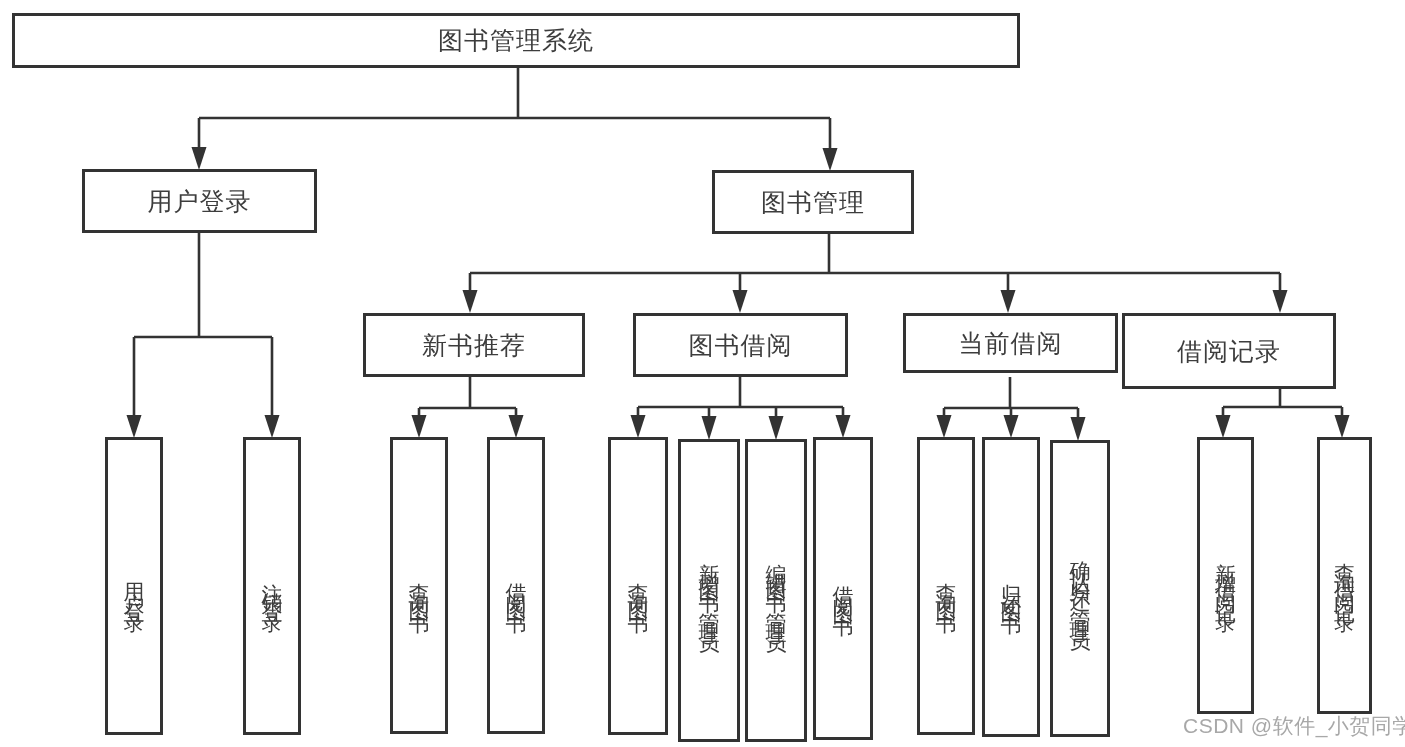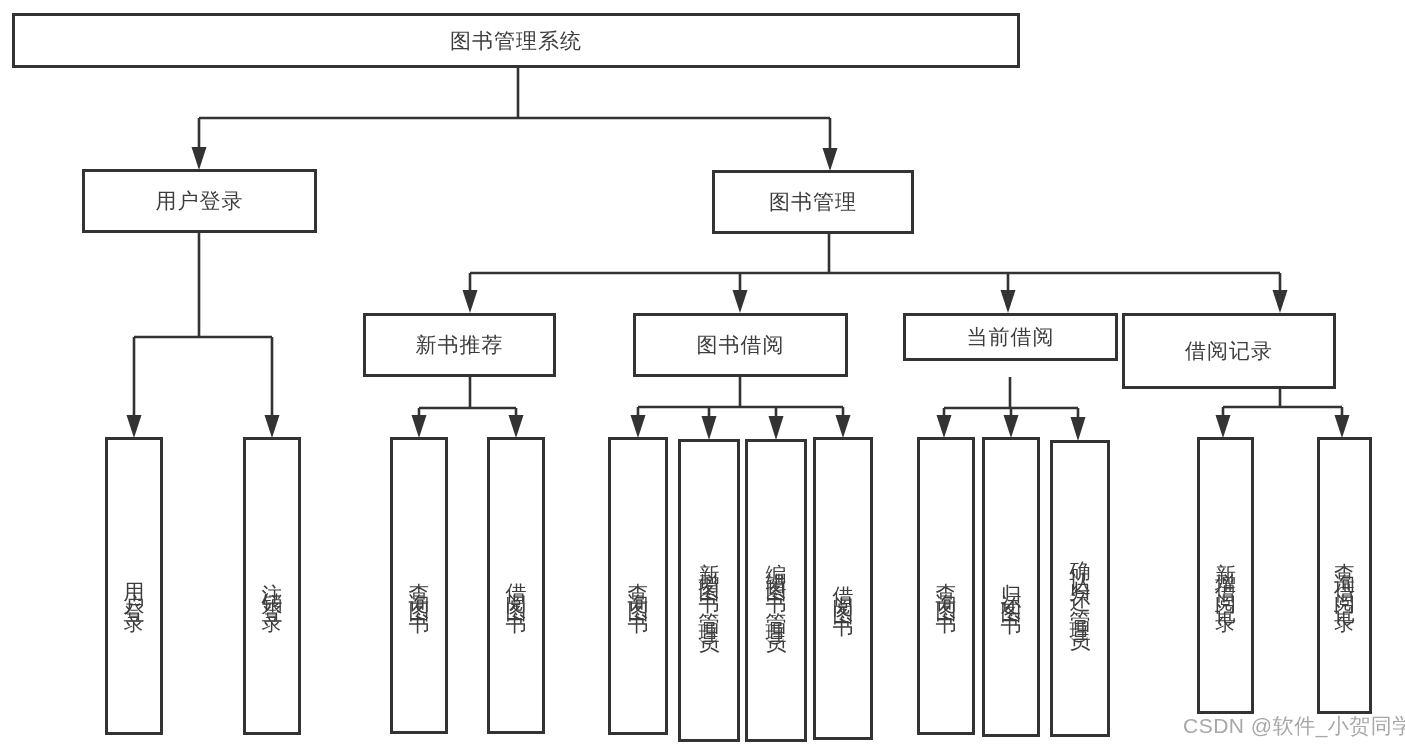--- a/index.html
+++ b/index.html
@@ -37,21 +37,21 @@
     stroke:none;
   }
   .hnode{
     position:absolute;
     box-sizing:border-box;
     background:var(--box-fill);
     border:3px solid var(--line);
     display:flex;
     align-items:center;
     justify-content:center;
-    font-size:21px;
+    font-size:25px;
     letter-spacing:1px;
     color:var(--text);
     white-space:nowrap;
     text-align:center;
   }
   .vnode{
     position:absolute;
     box-sizing:border-box;
     background:var(--box-fill);
     border:3px solid var(--line);
@@ -127,23 +127,23 @@
       <polygon points="1215.5,415 1230.5,415 1223,438"></polygon>
       <polygon points="1334.5,415 1349.5,415 1342,438"></polygon>
     </g>
   </svg>
 
   <div class="hnode" style="left:12px;top:13px;width:1008px;height:55px;">图书管理系统</div>
 
   <div class="hnode" style="left:82px;top:169px;width:235px;height:64px;">用户登录</div>
   <div class="hnode" style="left:712px;top:170px;width:202px;height:64px;">图书管理</div>
 
-  <div class="hnode" style="left:363px;top:313px;width:193px;height:64px;">新书推荐</div>
+  <div class="hnode" style="left:363px;top:313px;width:222px;height:64px;">新书推荐</div>
   <div class="hnode" style="left:633px;top:313px;width:215px;height:64px;font-family:Liberation Mono, monospace;">图书借阅</div>
-  <div class="hnode" style="left:903px;top:313px;width:215px;height:48px;">当前借阅</div>
+  <div class="hnode" style="left:903px;top:313px;width:215px;height:60px;">当前借阅</div>
   <div class="hnode" style="left:1122px;top:313px;width:214px;height:76px;">借阅记录</div>
 
   <div class="vnode" style="left:105px;top:437px;width:58px;height:298px;">用户登录</div>
   <div class="vnode" style="left:243px;top:437px;width:58px;height:298px;">注销登录</div>
 
   <div class="vnode" style="left:390px;top:437px;width:58px;height:297px;">查询图书</div>
   <div class="vnode" style="left:487px;top:437px;width:58px;height:297px;">借阅图书</div>
 
   <div class="vnode" style="left:608px;top:437px;width:60px;height:298px;">查询图书</div>
   <div class="vnode" style="left:678px;top:439px;width:62px;height:303px;">新增图书（管理员）</div>

